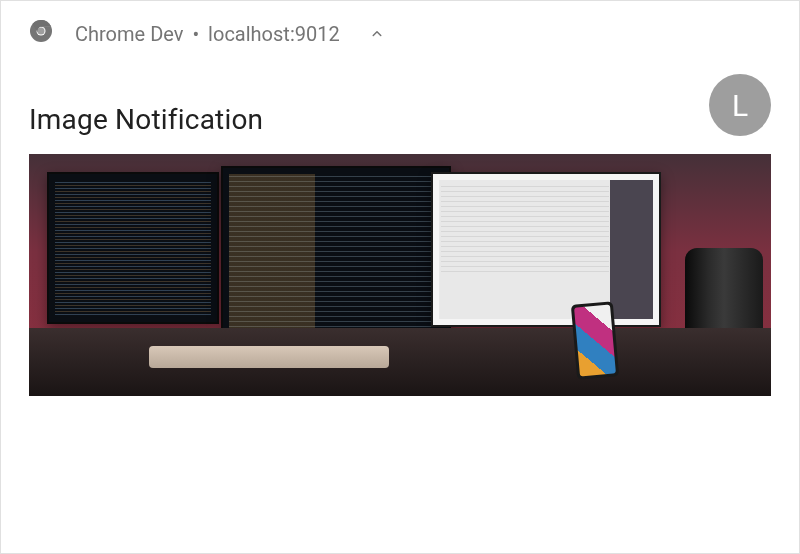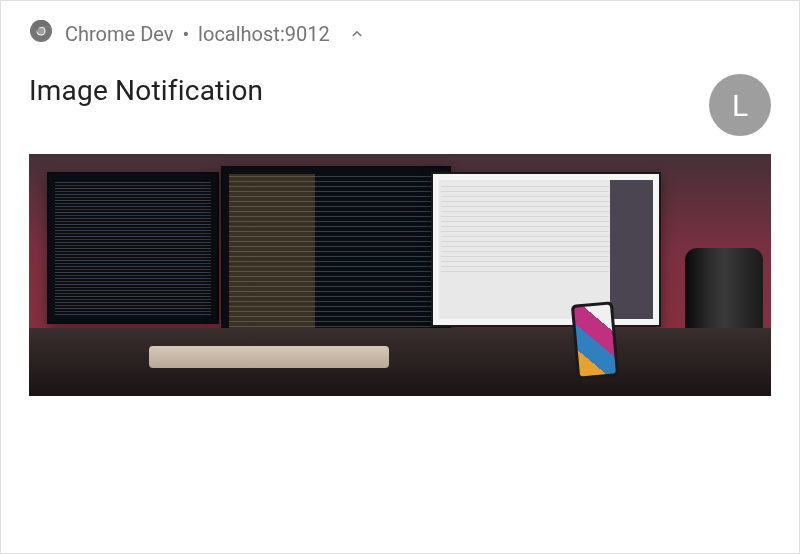--- a/index.html
+++ b/index.html
@@ -25,21 +25,21 @@
       flex-direction: column;
     }
 
     .header {
       padding: 18px 28px 8px 28px;
     }
 
     .header-meta {
       display: flex;
       align-items: center;
-      gap: 12px;
+      gap: 22px;
       color: #757575;
       font-size: 20px;
       font-weight: 400;
     }
 
     .chrome-icon {
       width: 24px;
       height: 24px;
       flex-shrink: 0;
     }
@@ -54,21 +54,21 @@
 
     .chevron {
       display: inline-flex;
       align-items: center;
       margin-left: 6px;
     }
 
     .title-row {
       display: flex;
       justify-content: space-between;
-      align-items: flex-start;
+      align-items: flex-end;
       margin-top: 18px;
       padding: 0 28px;
     }
 
     .title {
       font-size: 28px;
       font-weight: 400;
       color: #212121;
       letter-spacing: 0.2px;
     }

